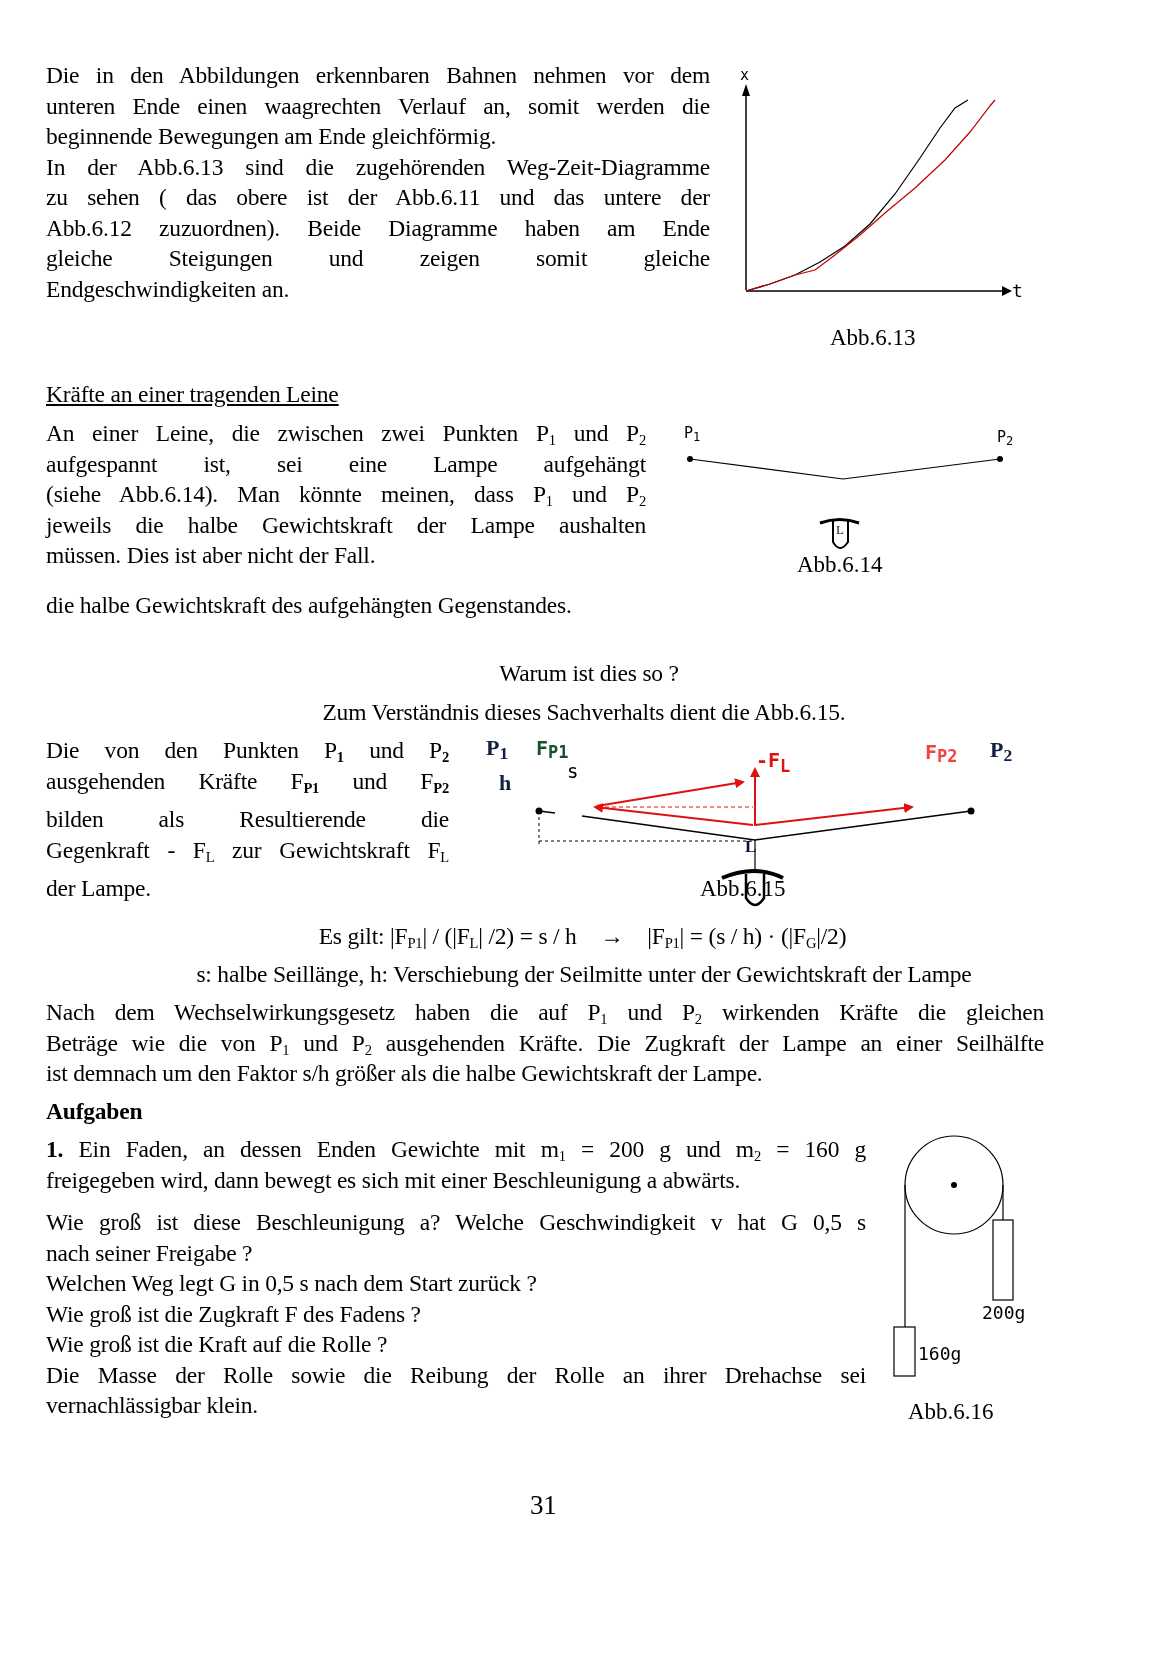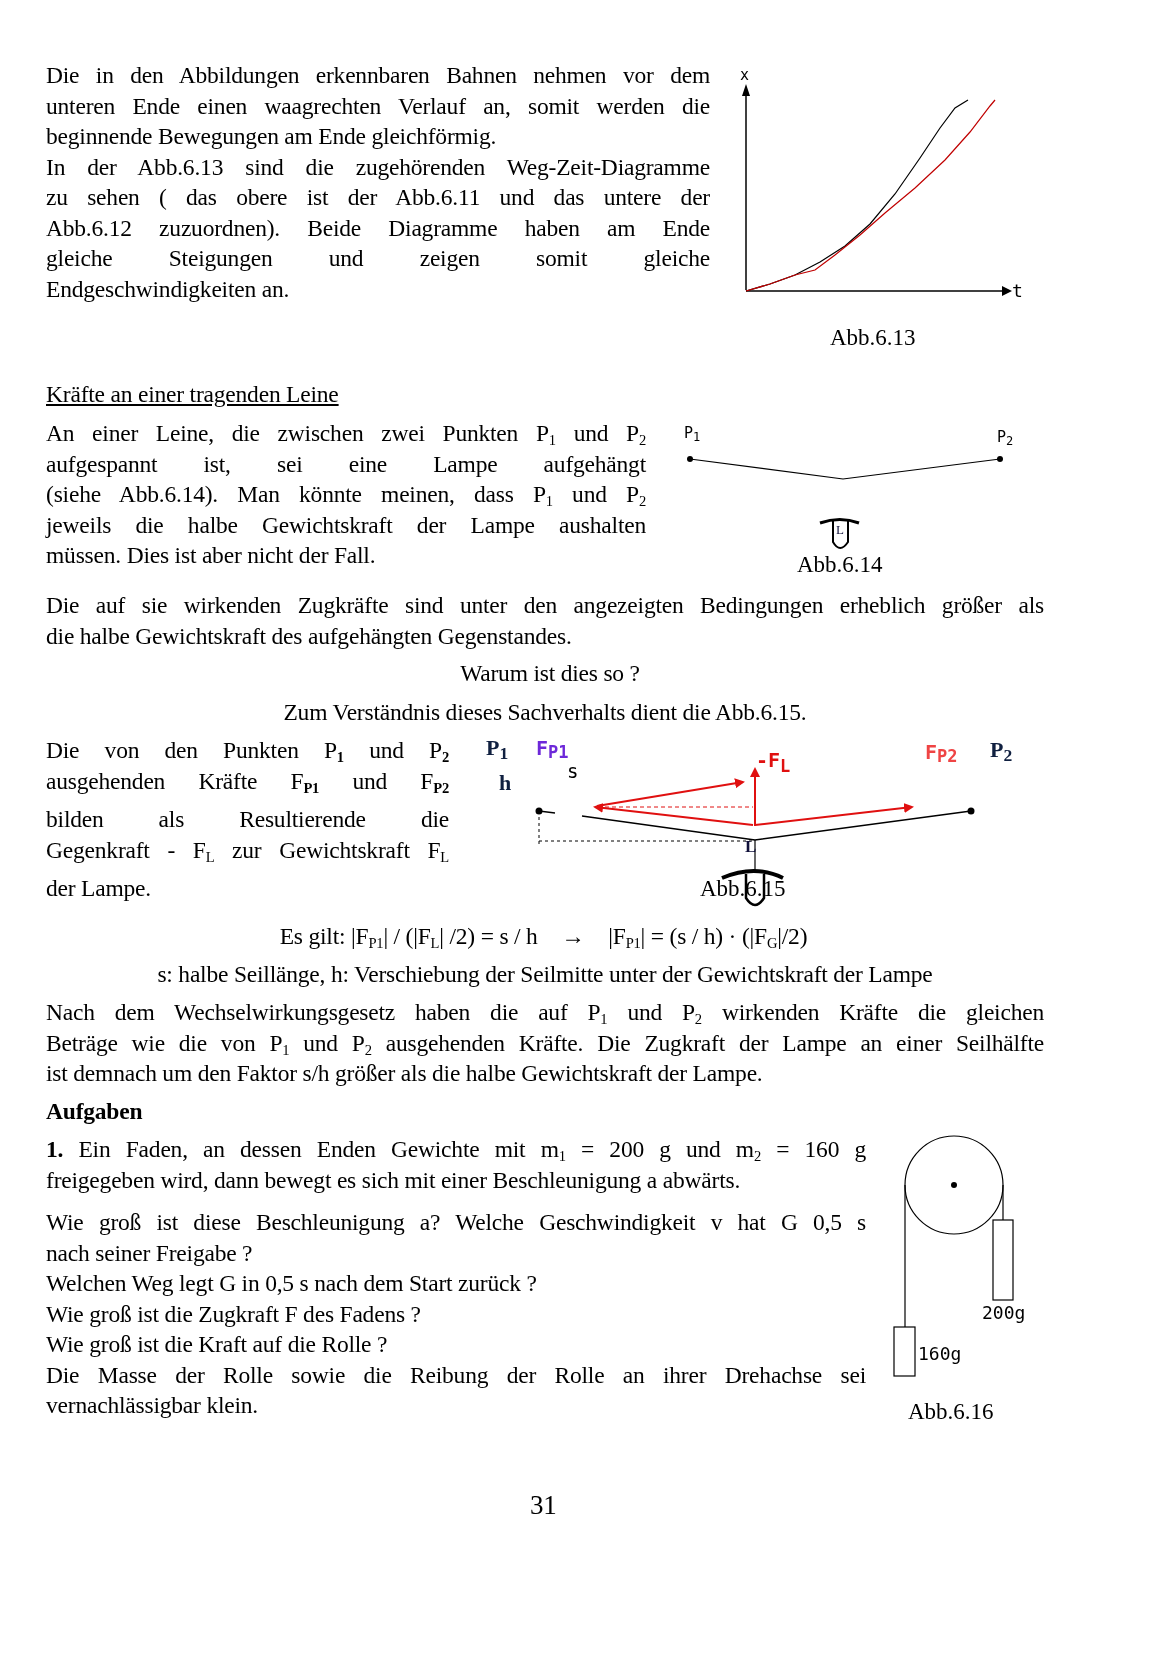--- a/index.html
+++ b/index.html
@@ -1,21 +1,21 @@
 <!DOCTYPE html>
 <html><head>
 <meta charset="utf-8">
 <style>
   html, body { margin: 0; padding: 0; background: #ffffff; }
   body { width: 1167px; height: 1653px; position: relative; overflow: hidden;
          font-family: "Liberation Serif", "DejaVu Serif", serif; color: #000; }
   .txt { position: absolute; font-size: 23.5px; line-height: 30.5px; letter-spacing: -0.2px; }
   .justall { text-align: justify; text-align-last: justify; }
   .line { display: block; }
-  .center { text-align: center; }
+  .center { text-align: center; padding-left: 39px; }
   .caption { position: absolute; font-size: 23px; }
   sub { font-size: 62%; vertical-align: -0.25em; line-height: 0; }
   .subb { font-size: 62%; vertical-align: -0.25em; line-height: 0; font-weight: bold; }
   svg { position: absolute; overflow: visible; }
   .mono { font-family: "DejaVu Sans Mono", "Liberation Mono", monospace; }
   .under { text-decoration: underline; }
   .bold { font-weight: bold; }
 </style>
 </head>
 <body>
@@ -61,21 +61,20 @@
     <path d="M140,103 Q160,96 179,103" fill="none" stroke="#000" stroke-width="3"></path>
     <path d="M153,100 L153,122 Q160,134 168,122 L168,100" fill="none" stroke="#000" stroke-width="2"></path>
   </g>
 </svg>
 <div class="caption mono" style="left:684px; top:424px; font-size:15px;"><span>P</span><sub style="font-size:80%;">1</sub></div>
 <div class="caption mono" style="left:997px; top:428px; font-size:15px;"><span>P</span><sub style="font-size:80%;">2</sub></div>
 <div class="caption" style="left:836px; top:522px; font-size:13px; color:#10103a;">L</div>
 <div class="caption" style="left:797px; top:552px;">Abb.6.14</div>
 
 <div class="txt" style="left:46px; top:590px; width:998px;">
-  <span class="line justall">Die auf sie wirkenden Zugkräfte sind unter den angezeigten Bedingungen erheblich größer als</span>
   <span class="line">die halbe Gewichtskraft des aufgehängten Gegenstandes.</span>
 </div>
 <div class="txt center" style="left:0; width:1100px; top:658px;">Warum ist dies so ?</div>
 <div class="txt center" style="left:0; width:1090px; top:697px;">Zum Verständnis dieses Sachverhalts dient die  Abb.6.15.</div>
 
 <div class="txt" style="left:46px; top:735px; width:403px;">
   <span class="line justall"><span>Die von den Punkten P</span><span class="subb">1</span><span> und P</span><span class="subb">2</span></span>
   <span class="line justall"><span>ausgehenden Kräfte F</span><span class="subb">P1</span><span>   und F</span><span class="subb">P2</span></span>
   <span class="line justall" style="margin-top:8px;">bilden als Resultierende die</span>
   <span class="line justall"><span>Gegenkraft - F</span><sub>L</sub><span> zur Gewichtskraft F</span><sub>L</sub></span>
@@ -102,21 +101,21 @@
     <line x1="97" y1="46" x2="243" y2="22" stroke-width="2" marker-end="url(#arrRed)" stroke="#e01010"></line>
     <line x1="105" y1="47" x2="253" y2="47" stroke-width="1" stroke-dasharray="4,3" stroke="#e01010"></line>
   </g>
   <g>
     <path d="M222,118 Q255,104 283,118" fill="none" stroke="#000" stroke-width="4"></path>
     <path d="M246,114 L246,138 Q255,152 264,138 L264,114" fill="none" stroke="#000" stroke-width="2.5"></path>
   </g>
 </svg>
 <div class="caption" style="left:486px; top:735px; font-size:22px; font-weight:bold; color:#102040;"><span>P</span><sub style="font-size:80%;">1</sub></div>
 <div class="caption" style="left:990px; top:737px; font-size:22px; font-weight:bold; color:#102040;"><span>P</span><sub style="font-size:80%;">2</sub></div>
-<div class="caption mono force-label" style="left: 536px; top: 736px; font-size: 20px; font-weight: bold; color: #6d28d9;"><span>F</span><span style="font-size:85%; vertical-align:-3px;">P1</span></div>
+<div class="caption mono force-label" style="left: 536px; top: 736px; font-size: 20px; font-weight: bold; color: #14532d;"><span>F</span><span style="font-size:85%; vertical-align:-3px;">P1</span></div>
 <div class="caption mono force-label" style="left: 925px; top: 740px; font-size: 20px; font-weight: bold; color: #ef4444;"><span>F</span><span style="font-size:85%; vertical-align:-3px;">P2</span></div>
 <div class="caption mono force-label" style="left: 756px; top: 748px; font-size: 20px; font-weight: bold; color: rgb(224, 16, 16);"><span>-F</span><span style="font-size:85%; vertical-align:-5px;">L</span></div>
 <div class="caption mono" style="left:567px; top:760px; font-size:19px;">s</div>
 <div class="caption" style="left:499px; top:770px; font-size:22px; font-weight:bold; color:#102040;">h</div>
 <div class="caption" style="left:745px; top:837px; font-size:17px; font-weight:bold; color:#10103a;">L</div>
 <div class="caption" style="left:700px; top:876px;">Abb.6.15</div>
 
 <div class="txt center" style="left:0; width:1087px; top:921px;">
   <span>Es gilt: |F</span><sub>P1</sub><span>| / (|F</span><sub>L</sub><span>| /2)  = s / h</span>
   <span style="margin:0 18px;">→</span>

